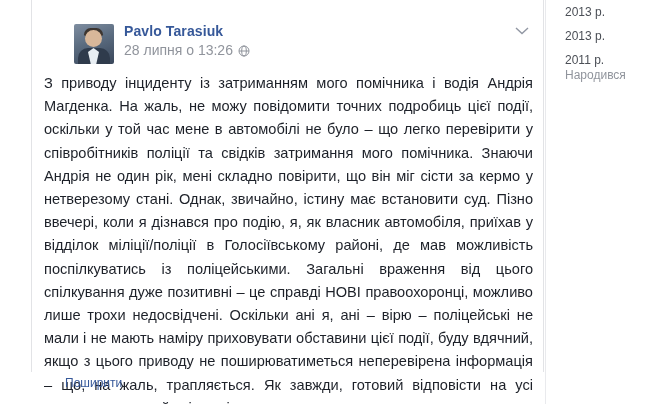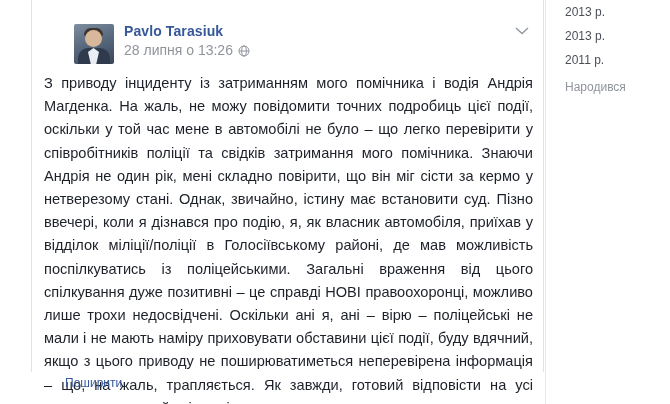--- a/index.html
+++ b/index.html
@@ -180,21 +180,21 @@
   .year-item {
     position: absolute;
     left: 20px;
     font-size: 12px;
     color: #4b4f56;
     cursor: pointer;
   }
   .year-item.y0 { top: 5px; }
   .year-item.y1 { top: 29px; }
   .year-item.y2 { top: 53px; }
-  .year-item.y3 { top: 80px; color: #90949c; }
+  .year-item.y3 { top: 68px; color: #90949c; }
 </style>
 </head>
 <body>
 
 <div class="page">
 
   <div class="gutter-left"></div>
 
   <div class="post-card">
 

